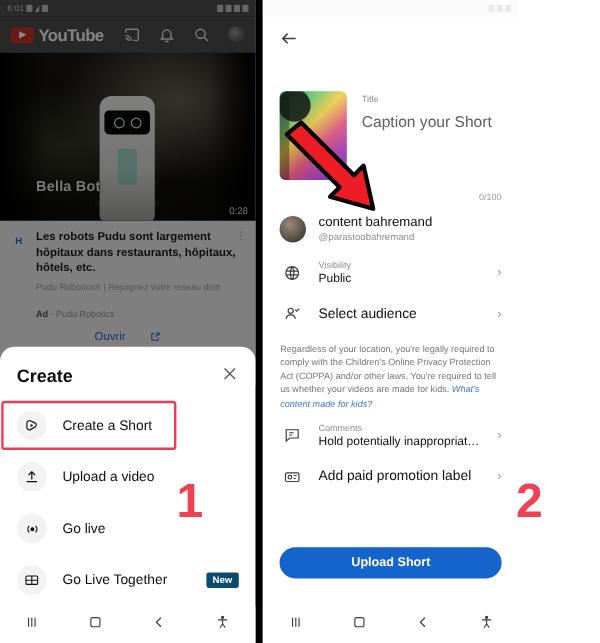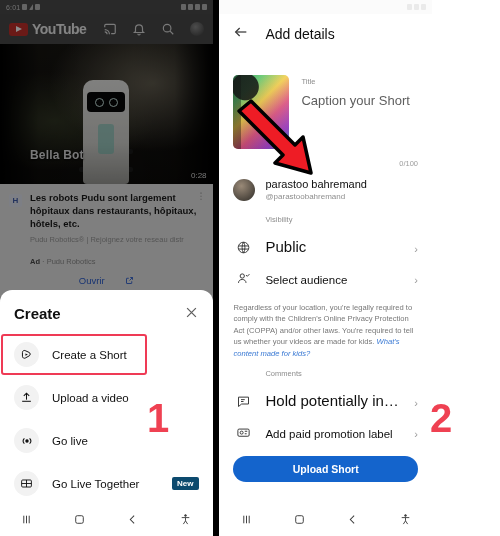--- a/index.html
+++ b/index.html
@@ -124,25 +124,25 @@
   .counter{text-align:right;font-size:7.5px;color:#9c9c9c;padding:10px 14px 0 0;}
 
   .arrow-wrap{position:absolute;left:12px;top:22px;z-index:5;pointer-events:none;}
 
   .chan-row{display:flex;align-items:center;gap:10px;padding:10px 14px 6px 14px;}
   .chan-av{width:22px;height:22px;border-radius:50%;
       background:radial-gradient(circle at 38% 32%,#9a8a78,#2d2a26);flex:0 0 auto;}
   .chan-name{font-size:11px;color:#0f0f0f;}
   .chan-handle{font-size:8px;color:#8e8e8e;margin-top:2px;}
 
-  .opt-row{display:flex;align-items:flex-end;gap:12px;padding:8px 14px;position:relative;}
+  .opt-row{display:flex;align-items:center;gap:12px;padding:8px 14px;position:relative;}
   .opt-ic{width:20px;flex:0 0 auto;display:flex;justify-content:center;color:#3d3d3d;}
   .opt-body{flex:1;min-width:0;}
   .opt-label{font-size:7.5px;color:#8d8d8d;}
-  .opt-val{font-size:15px;color:#0f0f0f;margin-top:14px;white-space:nowrap;
+  .opt-val{font-size:10px;color:#0f0f0f;margin-top:2px;white-space:nowrap;
       overflow:hidden;text-overflow:ellipsis;}
   .opt-single{font-size:11.5px;color:#0f0f0f;}
   .chev{color:#9b9b9b;font-size:11px;flex:0 0 auto;}
 
   .legal{padding:8px 14px 2px 14px;font-size:7.6px;line-height:1.5;color:#777;}
   .legal a{color:#3b7ad4;text-decoration:none;font-style:italic;}
 
   .upload-btn{position:absolute;left:14px;right:14px;bottom:54px;height:26px;
       background:#1464cc;border-radius:13px;color:#fff;font-size:10.5px;font-weight:bold;
       display:flex;align-items:center;justify-content:center;}
@@ -335,21 +335,20 @@
       </div>
     </div>
 
     <div class="ad-header">
       <span class="ad-back">
         <svg width="16" height="16" viewBox="0 0 24 24" fill="none" stroke="#3c3c3c" stroke-width="1.9">
           <path d="M20 12H4"></path>
             <path d="M10 6l-6 6 6 6"></path>
         </svg>
       </span>
-      <span class="ad-h-title">Add details</span>
     </div>
 
     <div class="title-row">
       <div class="thumb">
         <div class="thumb-ov"></div>
       </div>
       <div class="title-field">
         <div class="fld-label">Title</div>
         <div class="fld-ph">Caption your Short</div>
       </div>
@@ -358,21 +357,21 @@
         <svg width="96" height="90" viewBox="0 0 96 90">
           <path d="M8 14 L52 58 L44 66 L80 76 L72 40 L64 48 L20 4 Z" fill="#ee1c25" stroke="#000" stroke-width="3.5" stroke-linejoin="round"></path>
         </svg>
       </div>
     </div>
     <div class="counter">0/100</div>
 
     <div class="chan-row">
       <span class="chan-av"></span>
       <div>
-        <div class="chan-name">parastoo bahremand</div>
+        <div class="chan-name">content bahremand</div>
         <div class="chan-handle">@parastoobahremand</div>
       </div>
     </div>
 
     <div class="opt-row">
       <span class="opt-ic">
         <svg width="15" height="15" viewBox="0 0 24 24" fill="none" stroke="#3d3d3d" stroke-width="1.6">
           <circle cx="12" cy="12" r="8.5"></circle>
             <path d="M12 3.5c-3 3-3 14 0 17M12 3.5c3 3 3 14 0 17"></path>
           <path d="M4 9.5h16M4 14.5h16"></path>

